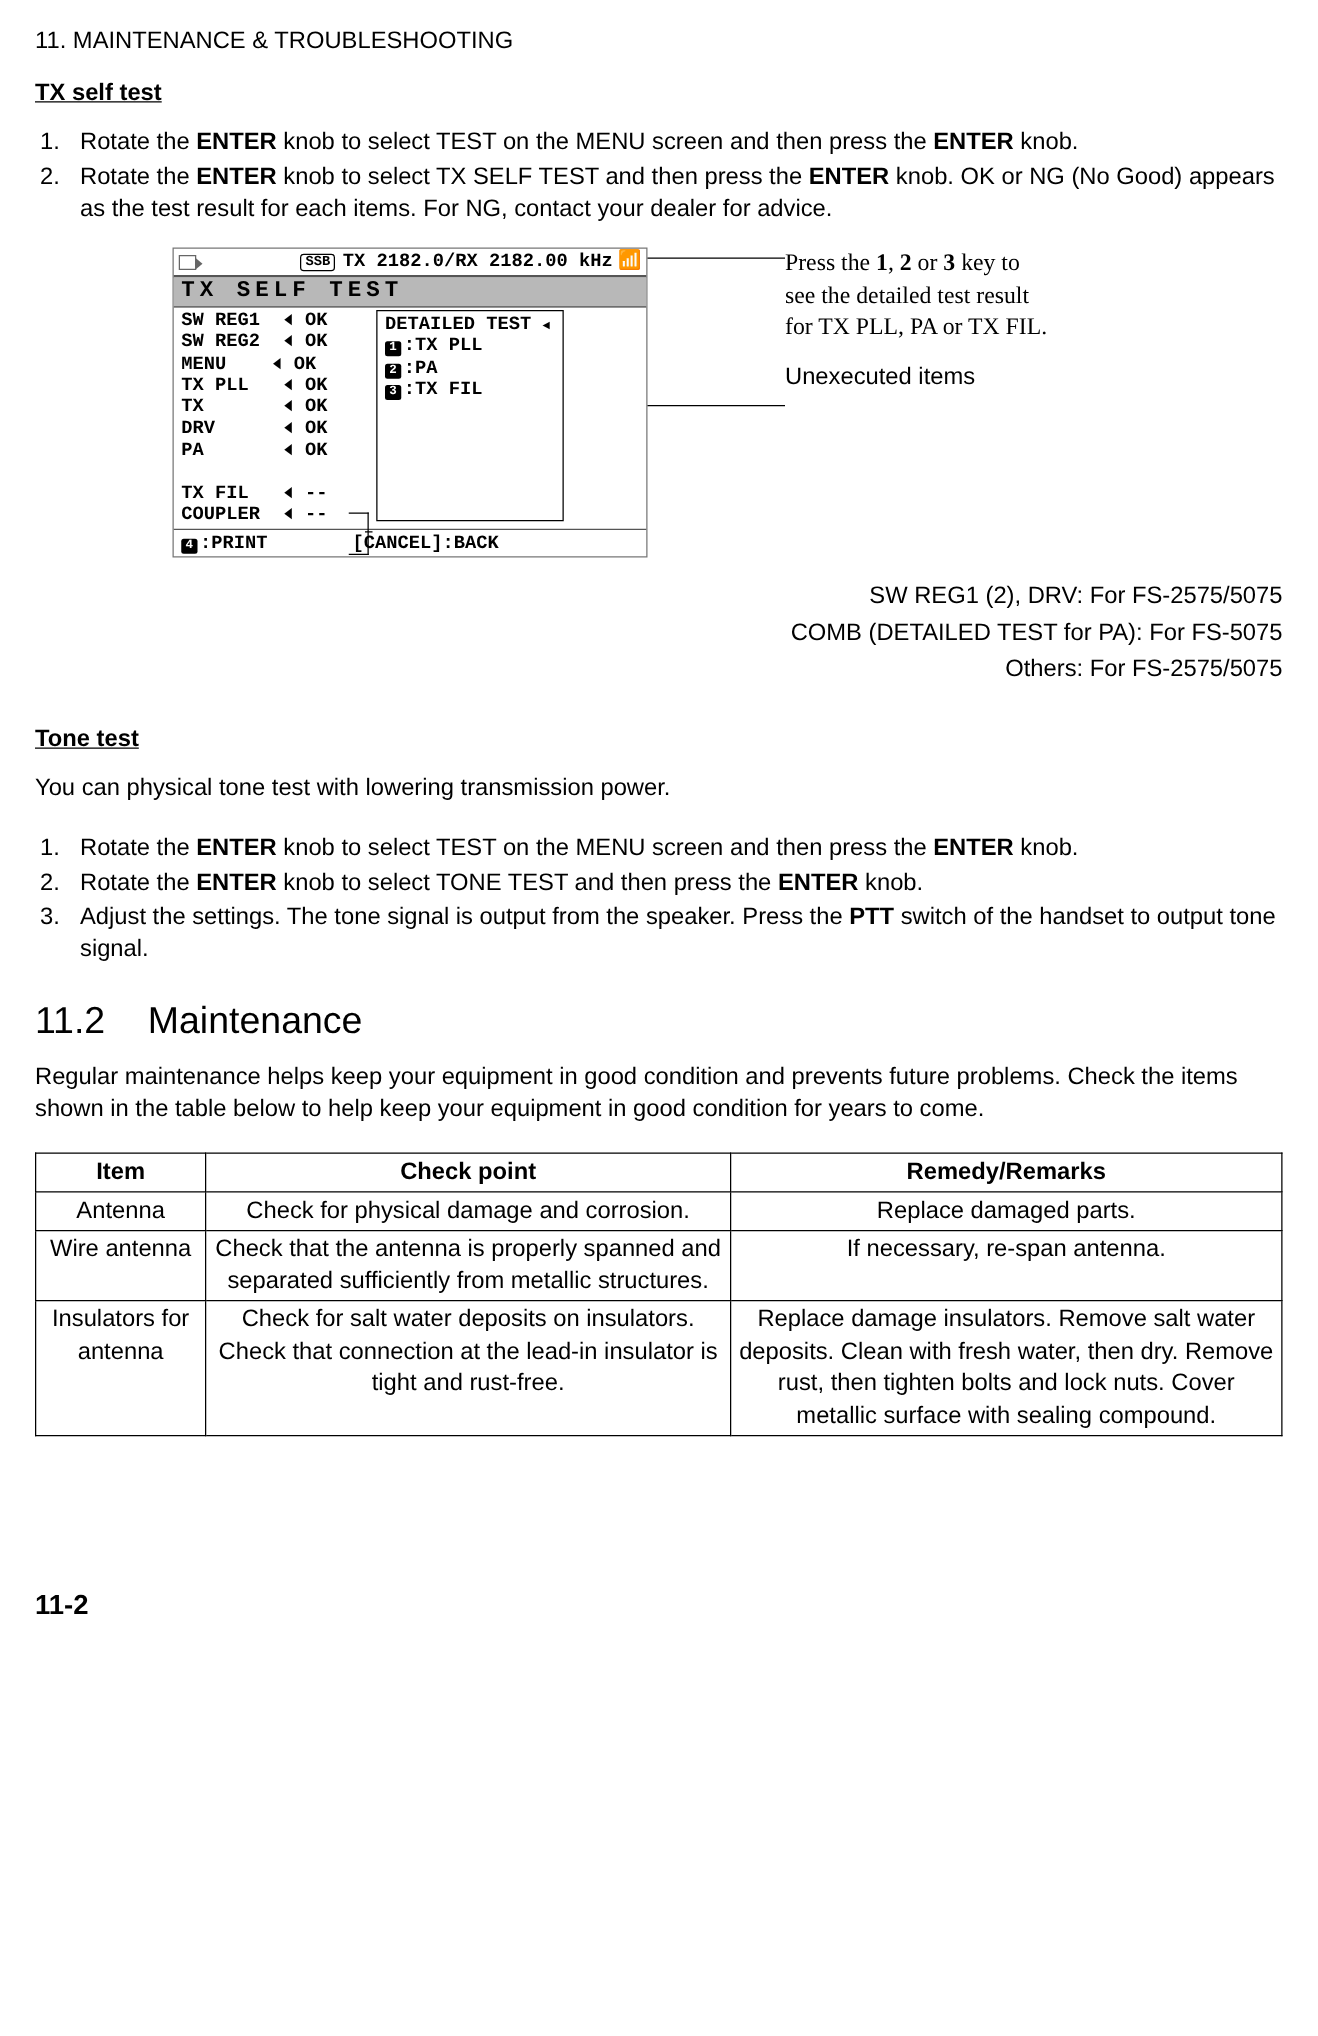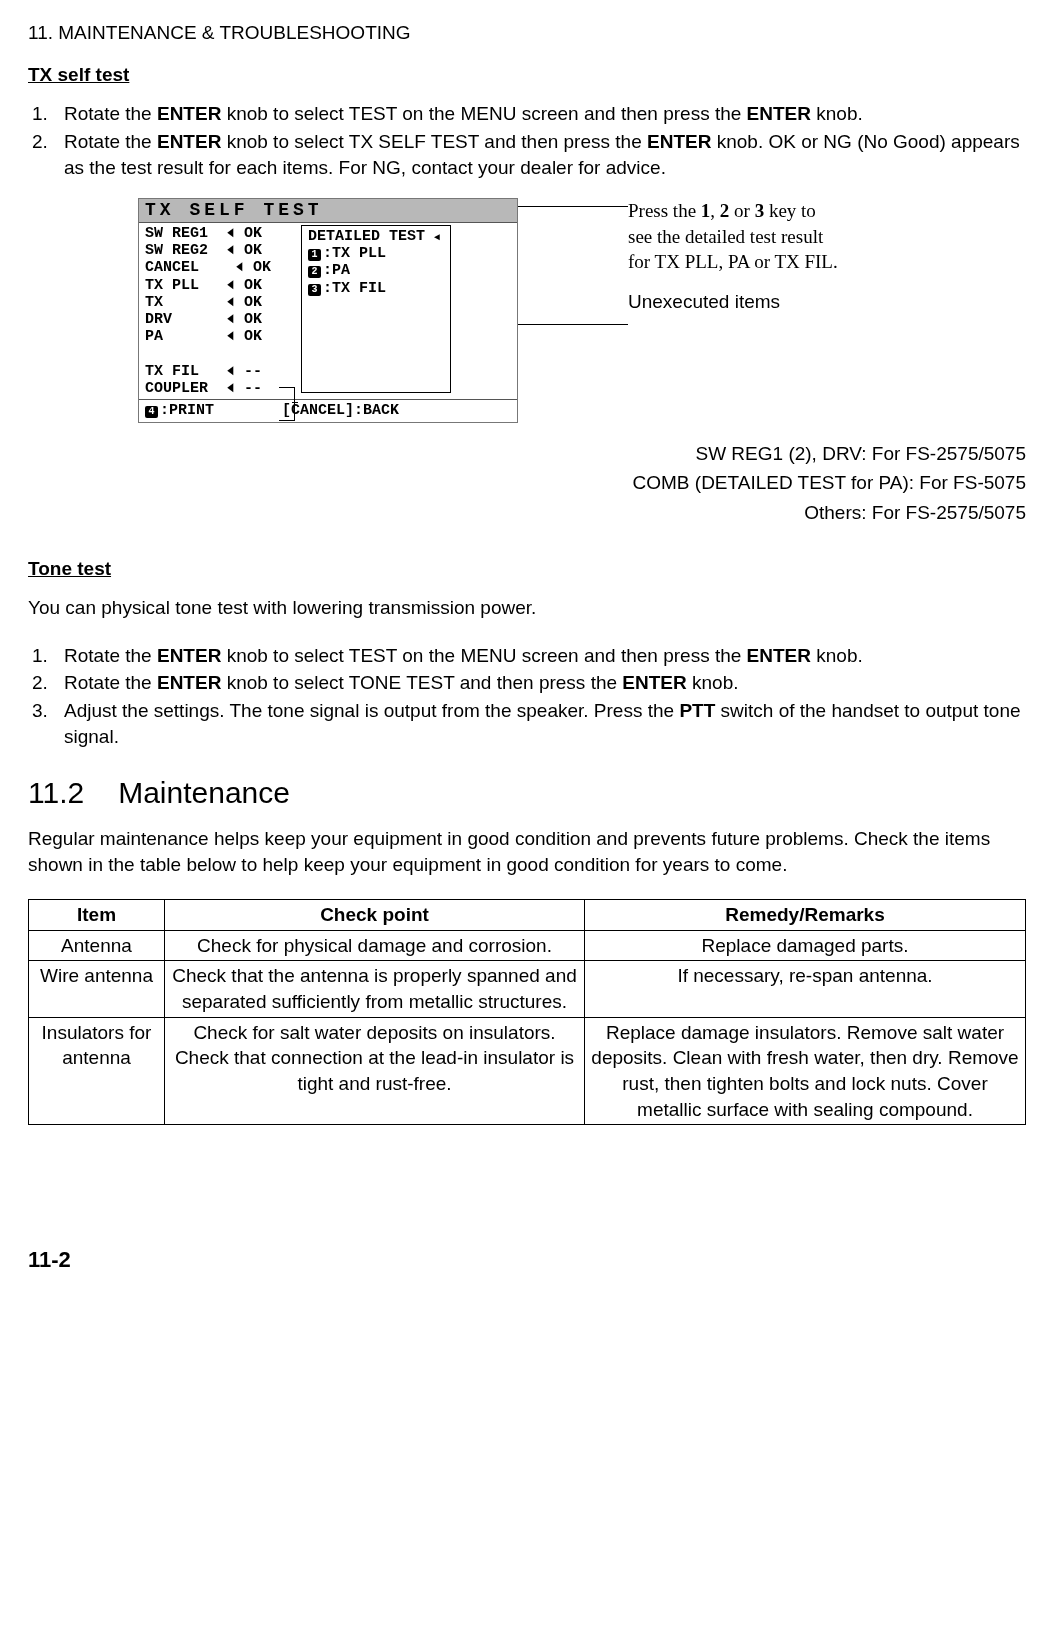--- a/index.html
+++ b/index.html
@@ -111,26 +111,33 @@
   <li>
     <span class="num">2.</span>
     <span class="content">
       <span>Rotate the </span><span class="bold">ENTER</span><span> knob to select TX SELF TEST and then press the </span><span class="bold">ENTER</span><span> knob. OK or NG (No Good) appears as the test result for each items. For NG, contact your dealer for advice.</span>
     </span>
   </li>
 </ol>
 
 <div class="figure-wrap">
   <div class="lcd">
+    <div class="lcd-top">
+      <span class="spk-icon"></span>
+      <span style="flex:1"></span>
+      <span class="ssb-badge">SSB</span>
+      <span>TX 2182.0/RX 2182.00 kHz</span>
+      <span style="margin-left:4px;">📶</span>
+    </div>
     <div class="lcd-title">TX SELF TEST</div>
     <div class="lcd-body">
       <div class="lcd-left">
         <div class="row"><span>SW REG1</span>  <span class="arrow-sep">◄</span> <span>OK</span></div>
         <div class="row"><span>SW REG2</span>  <span class="arrow-sep">◄</span> <span>OK</span></div>
-        <div class="row"><span>CANCEL</span>    <span class="arrow-sep">◄</span> <span>OK</span></div>
+        <div class="row"><span>MENU</span>    <span class="arrow-sep">◄</span> <span>OK</span></div>
         <div class="row"><span>TX PLL</span>   <span class="arrow-sep">◄</span> <span>OK</span></div>
         <div class="row"><span>TX</span>       <span class="arrow-sep">◄</span> <span>OK</span></div>
         <div class="row"><span>DRV</span>      <span class="arrow-sep">◄</span> <span>OK</span></div>
         <div class="row"><span>PA</span>       <span class="arrow-sep">◄</span> <span>OK</span></div>
         <div class="row">&nbsp;</div>
         <div class="row"><span>TX FIL</span>   <span class="arrow-sep">◄</span> <span>--</span></div>
         <div class="row"><span>COUPLER</span>  <span class="arrow-sep">◄</span> <span>--</span></div>
       </div>
       <div class="lcd-right">
         <div><span>DETAILED TEST</span> <span style="font-size:10px;">◄</span></div>

